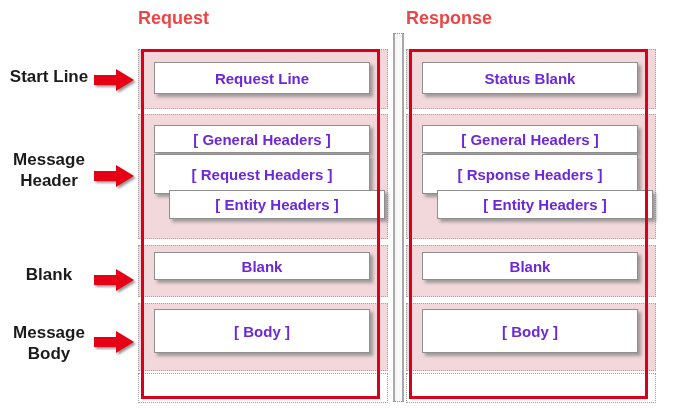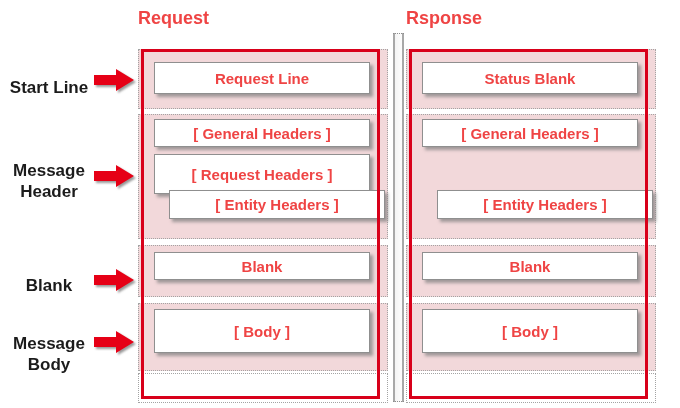--- a/index.html
+++ b/index.html
@@ -9,21 +9,21 @@
   }
   .col-title{
     position:absolute;top:8px;width:250px;
     font-size:18px;font-weight:bold;color:#ef4444;letter-spacing:0px;
   }
   #title-request{left:138px;}
   #title-response{left:406px;}
 
   .row-label{
     position:absolute;left:2px;width:94px;text-align:center;
-    font-size:17px;font-weight:bold;color:#1b1b1b;line-height:1.22;margin-top:11px;
+    font-size:17px;font-weight:bold;color:#1b1b1b;line-height:1.22;
   }
   #label-start-line{top:67px;}
   #label-message-header{top:150px;}
   #label-blank{top:265px;}
   #label-message-body{top:323px;}
 
   .arrow{
     position:absolute;left:94px;width:40px;height:24px;
     filter:drop-shadow(2px 2px 1px rgba(70,70,70,0.55));
   }
@@ -49,42 +49,42 @@
   .red-frame{
     position:absolute;left:3px;top:0;width:239px;height:350px;box-sizing:border-box;
     border:3px solid #d8001a;background:transparent;pointer-events:none;z-index:5;
   }
 
   .wbox{
     position:absolute;left:16px;width:216px;height:30px;box-sizing:border-box;
     background:#ffffff;border:1px solid #8f8f8f;
     box-shadow:3px 3px 3px rgba(125,125,125,0.7);
     display:flex;align-items:center;justify-content:center;
-    font-size:15px;font-weight:bold;color:#ef4444;white-space:nowrap;
+    font-size:15px;font-weight:bold;color:#6d28d9;white-space:nowrap;
   }
   .b1{top:13px;height:32px;}
-  .b2{top:70px;height:28px;}
+  .b2{top:76px;height:28px;}
   .b3{top:105px;height:40px;}
   .b4{top:141px;height:29px;margin-left:15px;}
   .b5{top:203px;height:28px;}
   .b6{top:260px;height:44px;}
 
   .divider{
     position:absolute;left:393px;top:33px;width:11px;height:369px;box-sizing:border-box;
     background:linear-gradient(to right,#a8a8a8 0,#a8a8a8 2px,#f4f4f4 2px,#fdfdfd 9px,#a8a8a8 9px,#a8a8a8 11px);
     border-top:1px dotted #8d8d8d;border-bottom:1px dotted #8d8d8d;
   }
 </style>
 </head>
 <body>
 
 <div class="canvas">
 
   <div class="col-title" id="title-request">Request</div>
-  <div class="col-title" id="title-response">Rsponse</div>
+  <div class="col-title" id="title-response">Response</div>
 
   <div class="row-label" id="label-start-line">Start Line</div>
   <div class="row-label" id="label-message-header">Message Header</div>
   <div class="row-label" id="label-blank">Blank</div>
   <div class="row-label" id="label-message-body">Message Body</div>
 
   <svg class="arrow" id="arrow-start" viewBox="0 0 40 24">
     <polygon points="0,7 22,7 22,1 40,12 22,23 22,17 0,17" fill="#e60016"></polygon>
   </svg>
   <svg class="arrow" id="arrow-header" viewBox="0 0 40 24">
@@ -118,20 +118,21 @@
 
   <div class="column" id="col-response">
     <div class="section sec-start"></div>
     <div class="section sec-header"></div>
     <div class="section sec-blank"></div>
     <div class="section sec-body"></div>
     <div class="section sec-spacer"></div>
 
     <div class="wbox b1">Status Blank</div>
     <div class="wbox b2">[ General Headers ]</div>
+    <div class="wbox b3">[ Rsponse Headers ]</div>
     <div class="wbox b4">[ Entity Headers ]</div>
     <div class="wbox b5">Blank</div>
     <div class="wbox b6">[ Body ]</div>
 
     <div class="red-frame"></div>
   </div>
 
 </div>
 
 </body></html>

